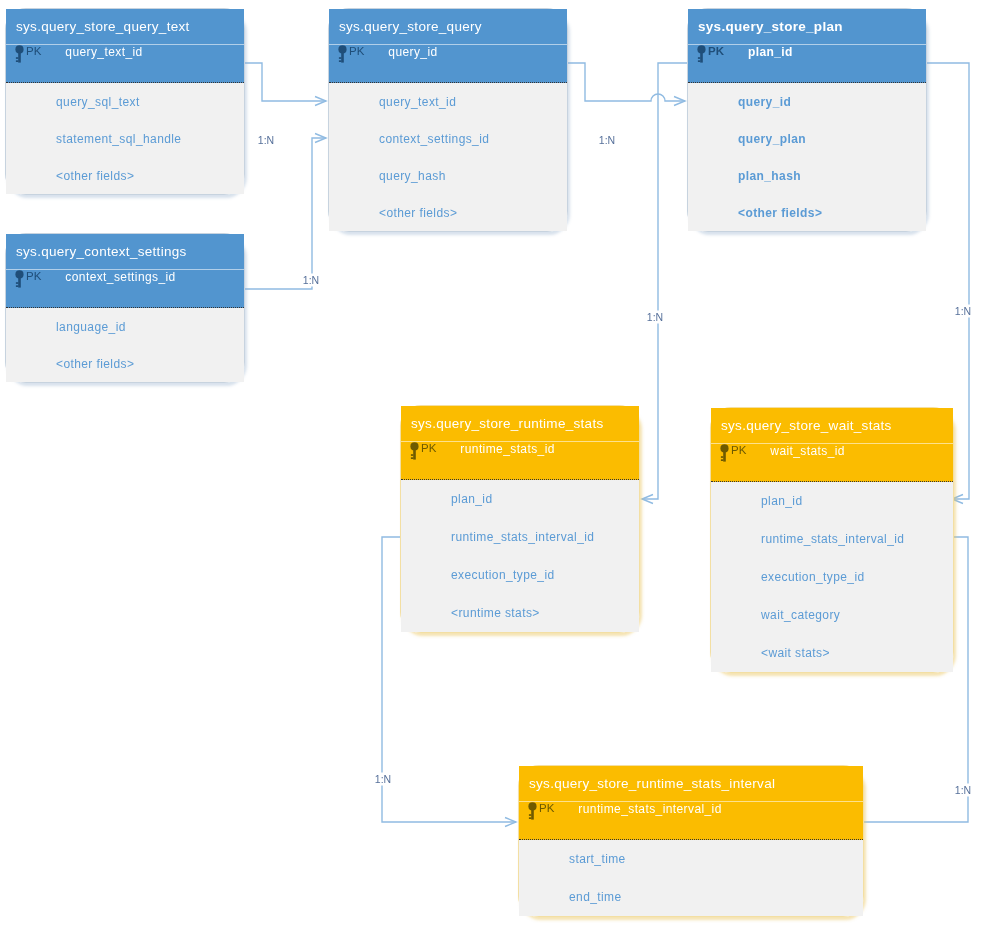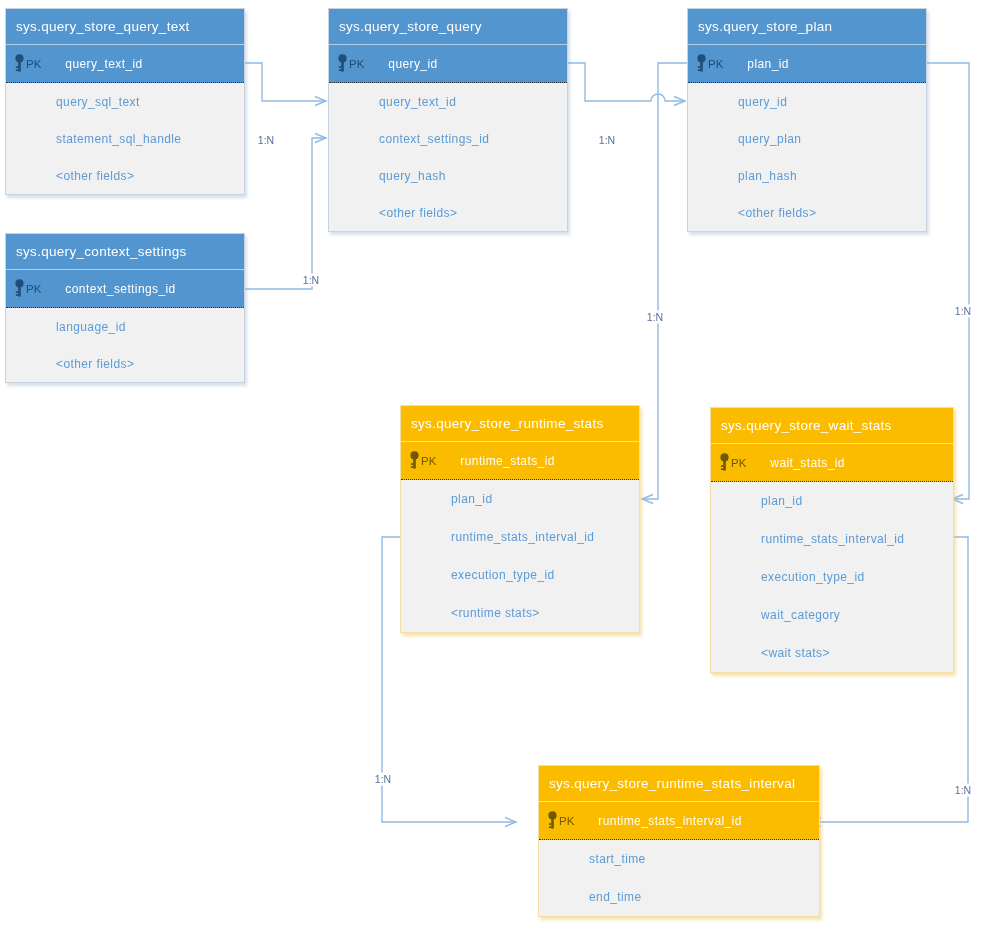--- a/index.html
+++ b/index.html
@@ -4,34 +4,34 @@
 <style>
   html, body { margin:0; padding:0; background:#ffffff; }
   #diagram {
     position:relative; width:983px; height:933px; overflow:hidden;
     font-family:"Liberation Sans", sans-serif; background:#ffffff;
   }
   #connector-layer { position:absolute; left:0; top:0; width:983px; height:933px; }
   #labels-layer, #tables-layer { position:absolute; left:0; top:0; width:100%; height:100%; pointer-events:none; }
   #tables-layer .table { pointer-events:auto; }
 
-  .table { position:absolute; box-sizing:border-box; }
+  .table { position:absolute; box-sizing:border-box;border-radius:21px; }
   .theme-blue   { border:1px solid #c7d3df; box-shadow:2px 3px 3px rgba(140,170,200,.35); }
   .theme-orange { border:1px solid #f3dfa3; box-shadow:2px 3px 3px rgba(235,200,100,.5); }
 
   .tbl-header {
     box-sizing:border-box; height:36px; display:flex; align-items:center;
     padding:0 10px; color:#ffffff; font-size:13.5px; letter-spacing:.3px;
     border-bottom:1px solid rgba(255,255,255,.55); white-space:nowrap;
   }
   .theme-blue .tbl-header,  .theme-blue .tbl-pk-row  { background:var(--blue-header,#5295CF); }
   .theme-orange .tbl-header,.theme-orange .tbl-pk-row{ background:var(--orange-header,#FBBC00); }
 
   .tbl-pk-row {
-    box-sizing:border-box; height:38px; display:flex; align-items:center;
+    box-sizing:border-box; height:38px; display:flex; align-items:flex-start;
     padding:0 0 0 8px; border-bottom:1px dotted #333333; white-space:nowrap;
   }
   .theme-blue .tbl-pk-row   { color:var(--blue-key,#1F4E79); }
   .theme-orange .tbl-pk-row { color:var(--orange-key,#6E5A00); }
   .key-icon { display:inline-flex; width:11px; height:19px; flex:0 0 auto; }
   .pk-label { font-size:11.5px; margin-left:1px; }
   .pk-field { color:#ffffff; font-size:12px; letter-spacing:.4px; margin-left:24px; }
 
   .tbl-field {
     box-sizing:border-box; display:flex; align-items:center; padding-left:50px;
@@ -108,21 +108,21 @@
             </svg>
           </span>
           <span class="pk-label">PK</span>
           <span class="pk-field">query_id</span>
         </div>
         <div class="tbl-field">query_text_id</div>
         <div class="tbl-field">context_settings_id</div>
         <div class="tbl-field">query_hash</div>
         <div class="tbl-field">&lt;other fields&gt;</div>
       </div>
-      <div class="table theme-blue" style="left: 687px; top: 8px; width: 240px;">
+      <div class="table theme-blue" style="left: 687px; top: 8px; width: 240px; font-weight: bold;">
         <div class="tbl-header">sys.query_store_plan</div>
         <div class="tbl-pk-row">
           <span class="key-icon">
             <svg width="11" height="19" viewBox="0 0 11 19" xmlns="http://www.w3.org/2000/svg">
               <circle cx="5.5" cy="4.4" r="4.1" fill="currentColor"></circle>
               <rect x="4.2" y="7" width="2.6" height="10.6" fill="currentColor"></rect>
               <rect x="1.9" y="12.2" width="2.5" height="1.7" fill="currentColor"></rect>
               <rect x="1.9" y="15.3" width="2.5" height="1.7" fill="currentColor"></rect>
             </svg>
           </span>
@@ -183,21 +183,21 @@
           </span>
           <span class="pk-label">PK</span>
           <span class="pk-field">wait_stats_id</span>
         </div>
         <div class="tbl-field">plan_id</div>
         <div class="tbl-field">runtime_stats_interval_id</div>
         <div class="tbl-field">execution_type_id</div>
         <div class="tbl-field">wait_category</div>
         <div class="tbl-field">&lt;wait stats&gt;</div>
       </div>
-      <div class="table theme-orange" style="left: 538px; top: 765px; width: 282px;">
+      <div class="table theme-orange" style="left: 518px; top: 765px; width: 346px;">
         <div class="tbl-header">sys.query_store_runtime_stats_interval</div>
         <div class="tbl-pk-row">
           <span class="key-icon">
             <svg width="11" height="19" viewBox="0 0 11 19" xmlns="http://www.w3.org/2000/svg">
               <circle cx="5.5" cy="4.4" r="4.1" fill="currentColor"></circle>
               <rect x="4.2" y="7" width="2.6" height="10.6" fill="currentColor"></rect>
               <rect x="1.9" y="12.2" width="2.5" height="1.7" fill="currentColor"></rect>
               <rect x="1.9" y="15.3" width="2.5" height="1.7" fill="currentColor"></rect>
             </svg>
           </span>

